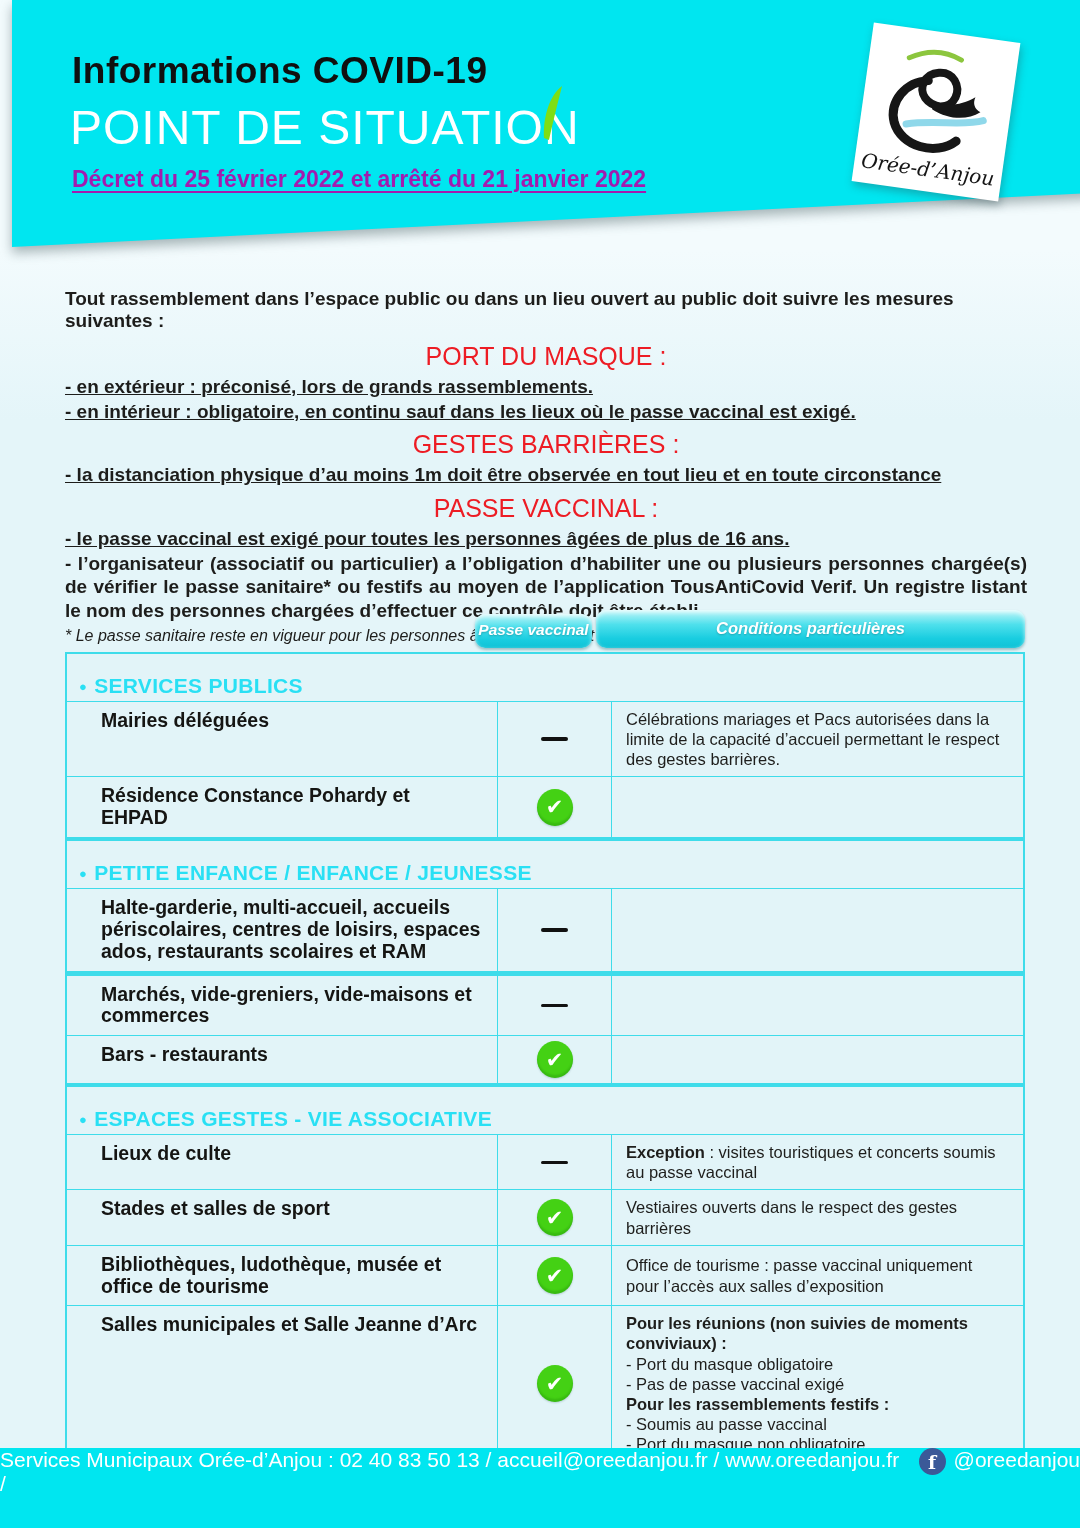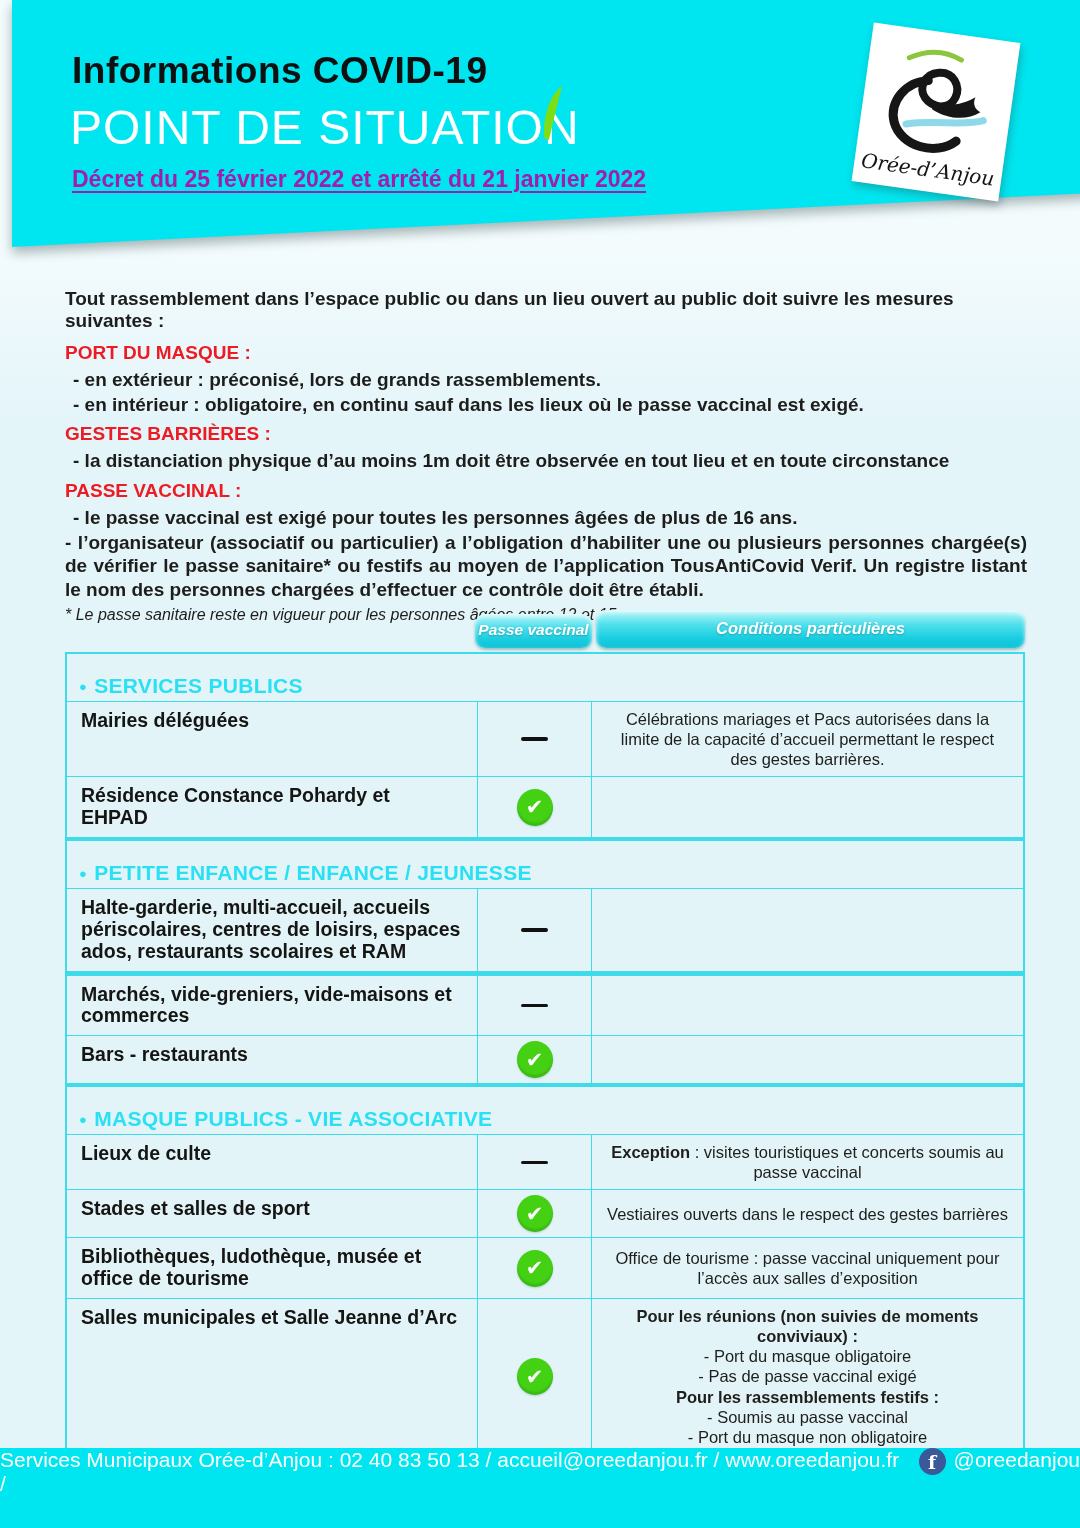--- a/index.html
+++ b/index.html
@@ -29,22 +29,22 @@
   .logo-card { position:absolute; left:862px; top:32px; width:148px; height:160px;
     background:#ffffff; transform:rotate(8deg); box-shadow:2px 4px 9px rgba(40,70,75,.35); }
   .logo-card svg { position:absolute; left:0; top:0; }
   .logo-text { position:absolute; left:0; bottom:10px; width:100%; text-align:center;
     font-family:"DejaVu Serif","Liberation Serif",serif; font-style:italic;
     font-size:20px; color:#151515; }
 
   
   .intro { position:absolute; left:65px; top:288px; width:962px; color:#1d1d1b; }
   .intro .lead { font-size:19px; font-weight:700; margin-bottom:10px; }
-  .intro .red-h { font-size:19px; font-weight:700; color:#ed1c24; margin:7px 0 4px 0; }
-  .intro .line { font-size:19px; font-weight:700; margin:2px 8px; line-height:1.22; }
+  .intro .red-h { font-size:25px; font-weight:400; color:#ed1c24; margin:7px 0 4px 0;text-align:center; }
+  .intro .line { font-size:19px; font-weight:700; margin:2px 0; line-height:1.22;text-decoration:underline; }
   .intro .para { font-size:19px; font-weight:700; line-height:1.25; text-align:justify; margin:2px 0; }
   .intro .footnote { font-size:16px; font-style:italic; font-weight:400; margin-top:4px; }
 
   
   .table-area { position:absolute; left:65px; top:610px; width:960px; }
   .tabs { display:flex; align-items:flex-end; }
   .tabs .spacer { width:410px; }
   .tab { color:#fff; font-weight:700; font-style:italic; text-align:center;
     background:linear-gradient(180deg,#c2f6f9 0%,#4fe0ec 38%,#19cde0 75%,#0fc2d6 100%);
     border-radius:10px; box-shadow:0 2px 3px rgba(0,90,100,.35), inset 0 2px 4px rgba(255,255,255,.75);
@@ -53,28 +53,28 @@
   .tab-cond { flex:1; margin-left:4px; height:38px; font-size:16.5px; line-height:37px; }
 
   .tsection { border:2px solid #3edcea; margin-top:4px; background:#e2f4f8; }
   .tsection + .tsection { margin-top:0; }
   .sec-gap-a { margin-top:29px; }
   .sec-gap-b { margin-top:18px; }
   .sec-gap-c { margin-top:16px; }
   .sec-title { padding:20px 10px 3px 12px; font-size:21px; font-weight:800;
     color:#29e0f4; letter-spacing:.3px; }
   .sec-title .bullet { font-size:13px; vertical-align:2px; margin-right:7px; }
-  .trow { display:grid; grid-template-columns:410px 115px auto; border-top:1.6px solid #3edcea; }
+  .trow { display:grid; grid-template-columns:410px 115px auto; border-top:1.6px solid #3edcea;padding-left:20px; }
   .cell { min-height:47px; }
   .cell.label { padding:8px 16px 8px 14px; font-size:19.5px; font-weight:800;
     color:#151513; line-height:1.12; }
   .cell.status { border-left:1.6px solid #3edcea; border-right:1.6px solid #3edcea;
     display:flex; align-items:center; justify-content:center; }
   .cell.cond { padding:7px 14px; font-size:16.5px; color:#1e1e1c; line-height:1.22;
-    display:flex; flex-direction:column; justify-content:center;text-align:center; }
+    display:flex; flex-direction:column; justify-content:center; }
   .cell.cond b { font-weight:800; }
   .row-tall .cell { min-height:66px; }
 
   .status .dash, .status .check { display:none; }
   .status[data-status="dash"] .dash { display:block; width:27px; height:3.5px;
     background:#111; border-radius:2px; }
   .status[data-status="check"] .check { display:flex; width:36px; height:37px;
     border-radius:50%; background:#44d114; color:#fff; align-items:center; justify-content:center;
     font-family:"DejaVu Sans",sans-serif; font-size:21px; font-weight:700;
     box-shadow:inset 0 -3px 2px rgba(0,90,0,.18), 0 1px 2px rgba(0,60,70,.2); }
@@ -178,21 +178,21 @@
       <div class="trow">
         <div class="cell label">Bars - restaurants</div>
         <div class="cell status" data-status="check">
           <span class="check">✔</span>
         </div>
         <div class="cell cond"></div>
       </div>
     </div>
 
     <div class="tsection sec-gap-c">
-      <div class="sec-title"><span class="bullet">●</span><span>MASQUE PUBLICS - VIE ASSOCIATIVE</span></div>
+      <div class="sec-title"><span class="bullet">●</span><span>ESPACES GESTES - VIE ASSOCIATIVE</span></div>
       <div class="trow">
         <div class="cell label">Lieux de culte</div>
         <div class="cell status" data-status="dash">
           <span class="dash"></span>
         </div>
         <div class="cell cond">
           <div><b>Exception</b><span> : visites touristiques et concerts soumis au passe vaccinal</span></div>
         </div>
       </div>
       <div class="trow">

